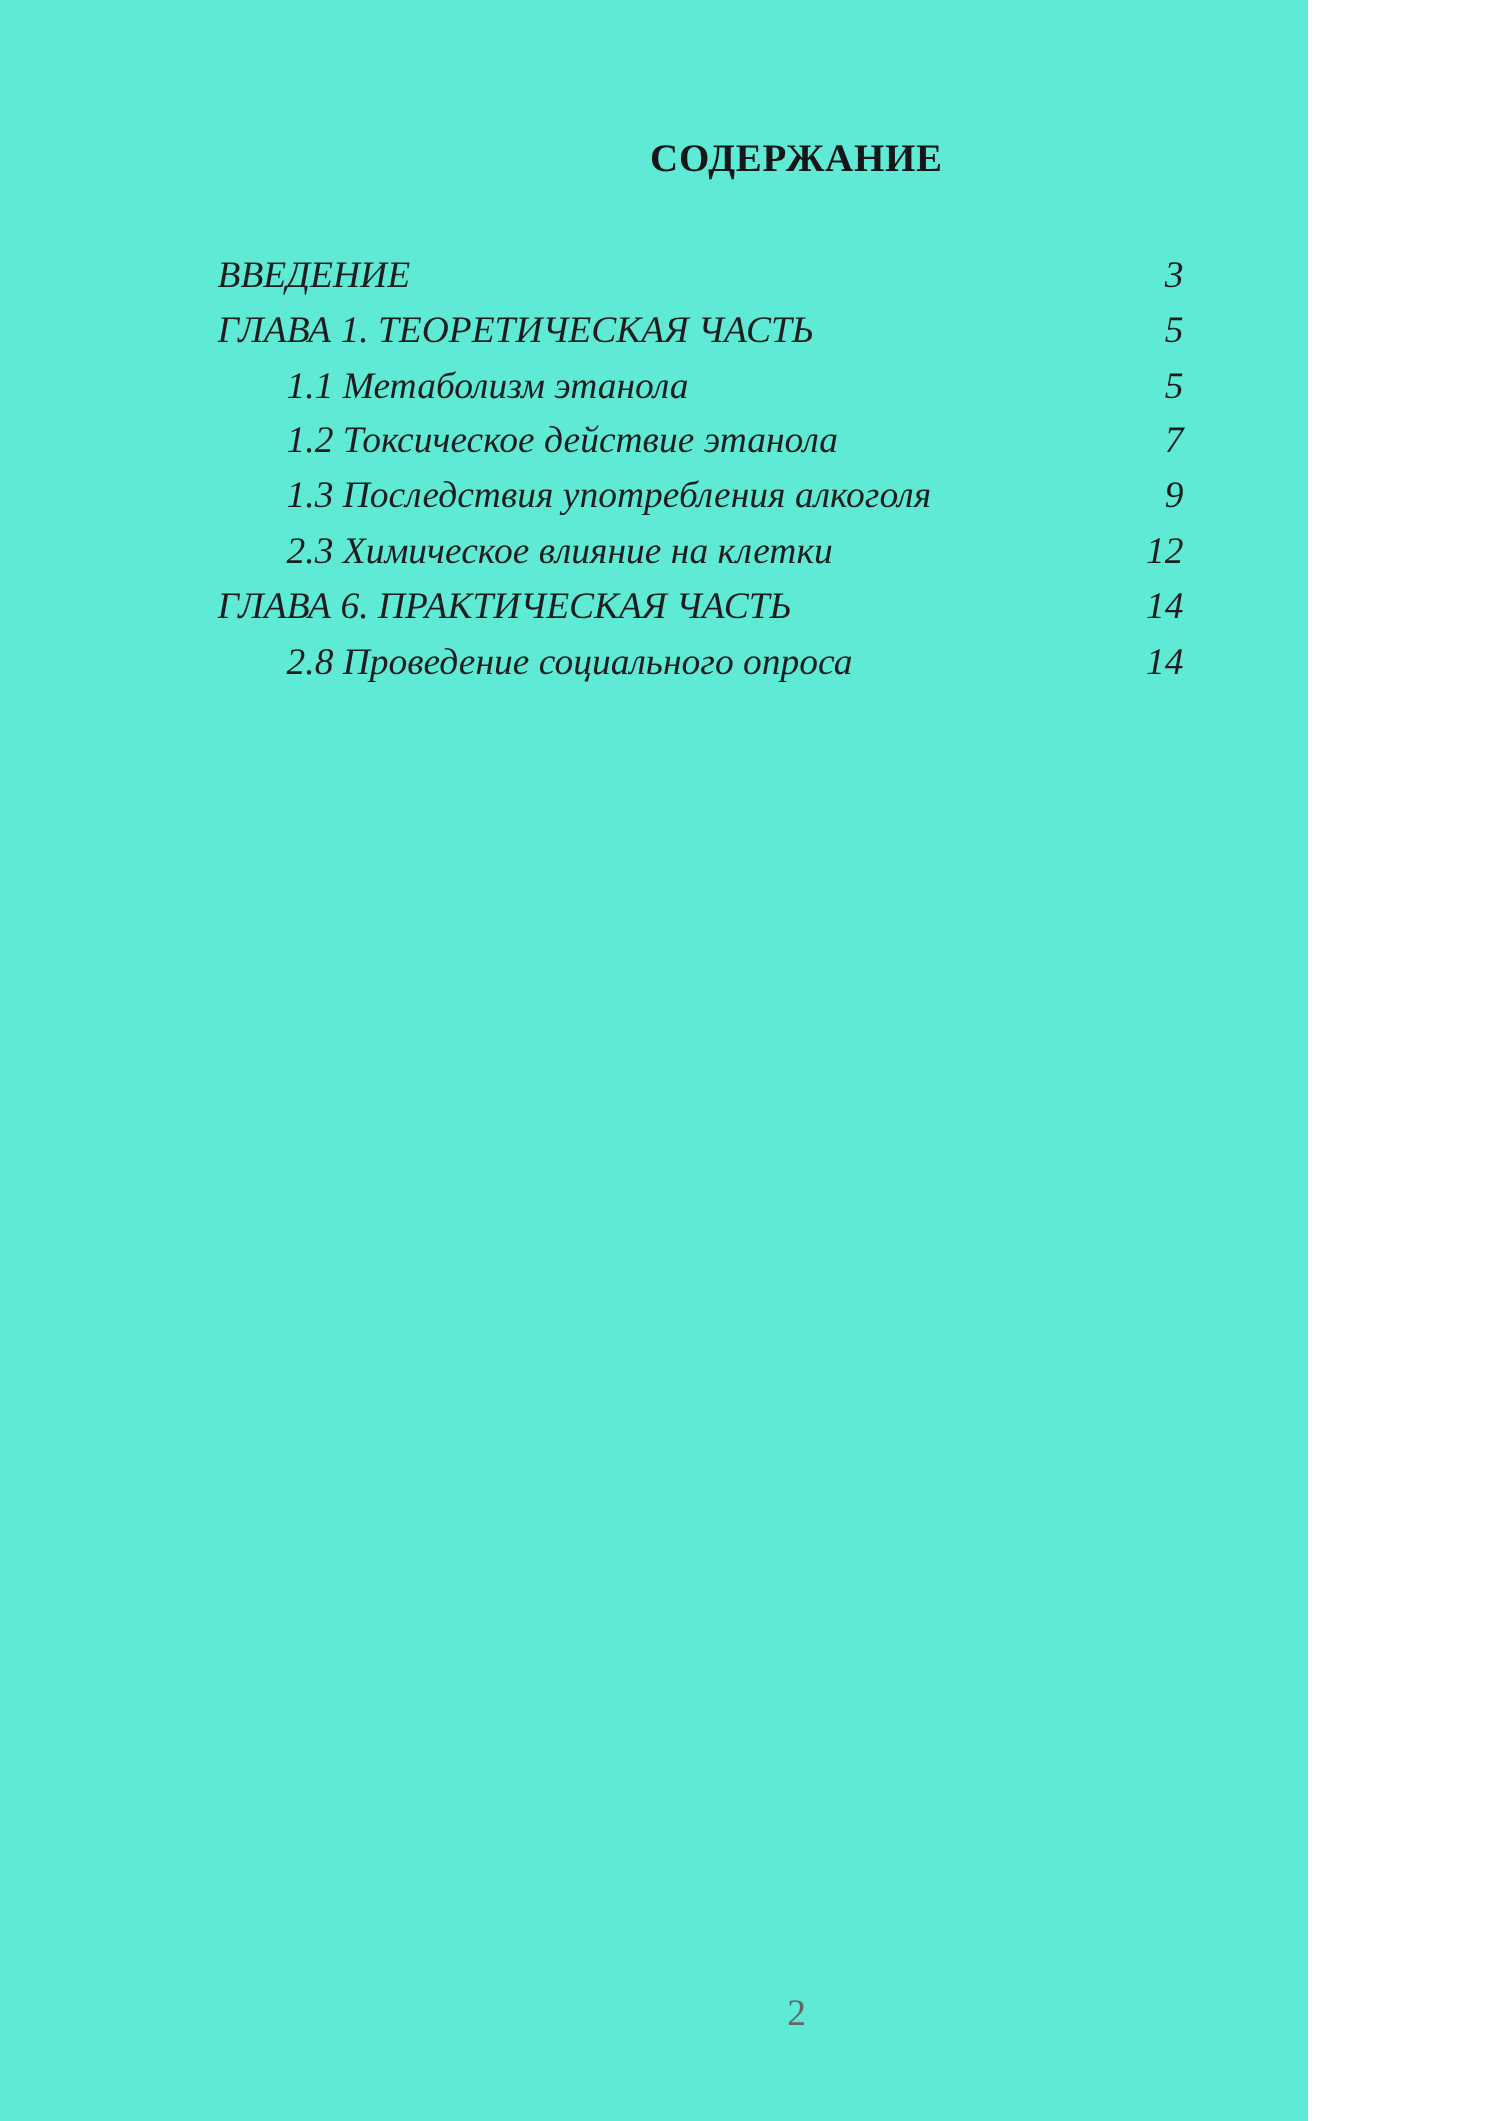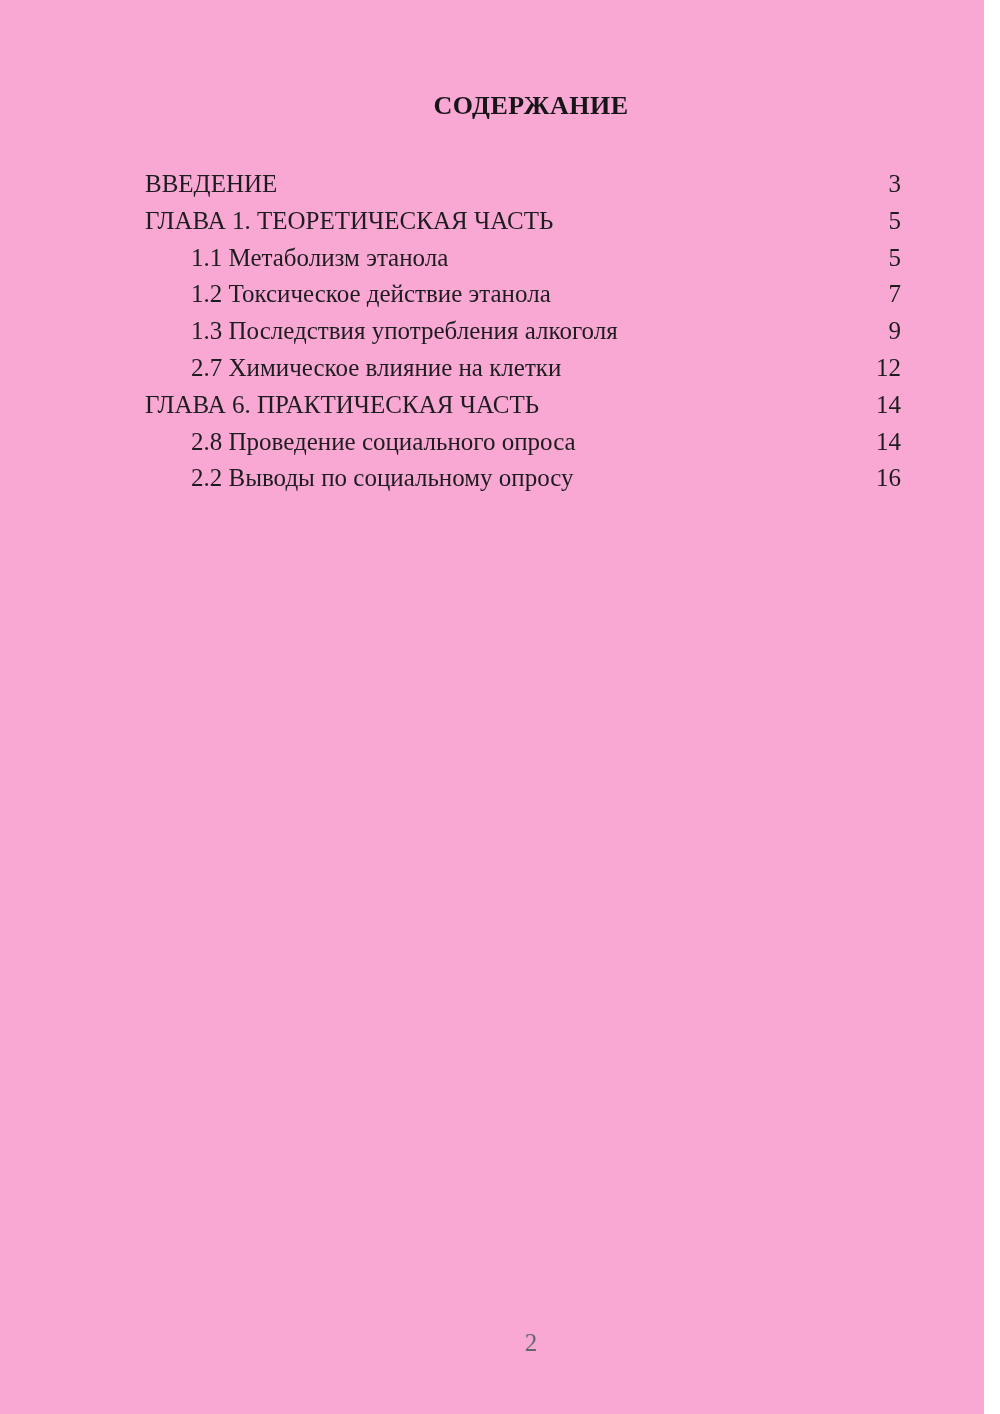--- a/index.html
+++ b/index.html
@@ -2,23 +2,23 @@
 <html><head>
 <meta charset="utf-8">
 <style>
   html, body {
     margin: 0;
     padding: 0;
     background: #ffffff;
   }
   .page {
     position: relative;
-    width: 984px;
+    width: 872px;
     height: 1414px;
-    background: #f9a8d4;
+    background: #5eead4;
     font-family: "Liberation Serif", "DejaVu Serif", serif;
     color: #1d1d1f;
     overflow: hidden;
   }
   .doc-title {
     position: absolute;
     top: 91px;
     left: 145px;
     width: 772px;
     text-align: center;
@@ -35,20 +35,21 @@
     right: 83px;
   }
   .toc-row {
     display: flex;
     justify-content: space-between;
     align-items: baseline;
     height: 36.8px;
     font-size: 25px;
     line-height: 36.8px;
     white-space: nowrap;
+    font-style: italic;
   }
   .toc-row.level-1 .toc-label {
     padding-left: 46px;
   }
   .toc-label {
     flex: 1 1 auto;
     overflow: hidden;
   }
   .toc-page {
     flex: 0 0 auto;
@@ -93,37 +94,33 @@
       <span class="toc-label">1.2 Токсическое действие этанола</span>
       <span class="toc-page">7</span>
     </div>
 
     <div class="toc-row level-1">
       <span class="toc-label">1.3 Последствия употребления алкоголя</span>
       <span class="toc-page">9</span>
     </div>
 
     <div class="toc-row level-1">
-      <span class="toc-label">2.7 Химическое влияние на клетки</span>
+      <span class="toc-label">2.3 Химическое влияние на клетки</span>
       <span class="toc-page">12</span>
     </div>
 
     <div class="toc-row level-0">
       <span class="toc-label">ГЛАВА 6. ПРАКТИЧЕСКАЯ ЧАСТЬ</span>
       <span class="toc-page">14</span>
     </div>
 
     <div class="toc-row level-1">
       <span class="toc-label">2.8 Проведение социального опроса</span>
       <span class="toc-page">14</span>
     </div>
 
-    <div class="toc-row level-1">
-      <span class="toc-label">2.2 Выводы по социальному опросу</span>
-      <span class="toc-page">16</span>
-    </div>
 
 
   </div>
 
   <div class="footer-page-number">2</div>
 
 </div>
 
 </body></html>

